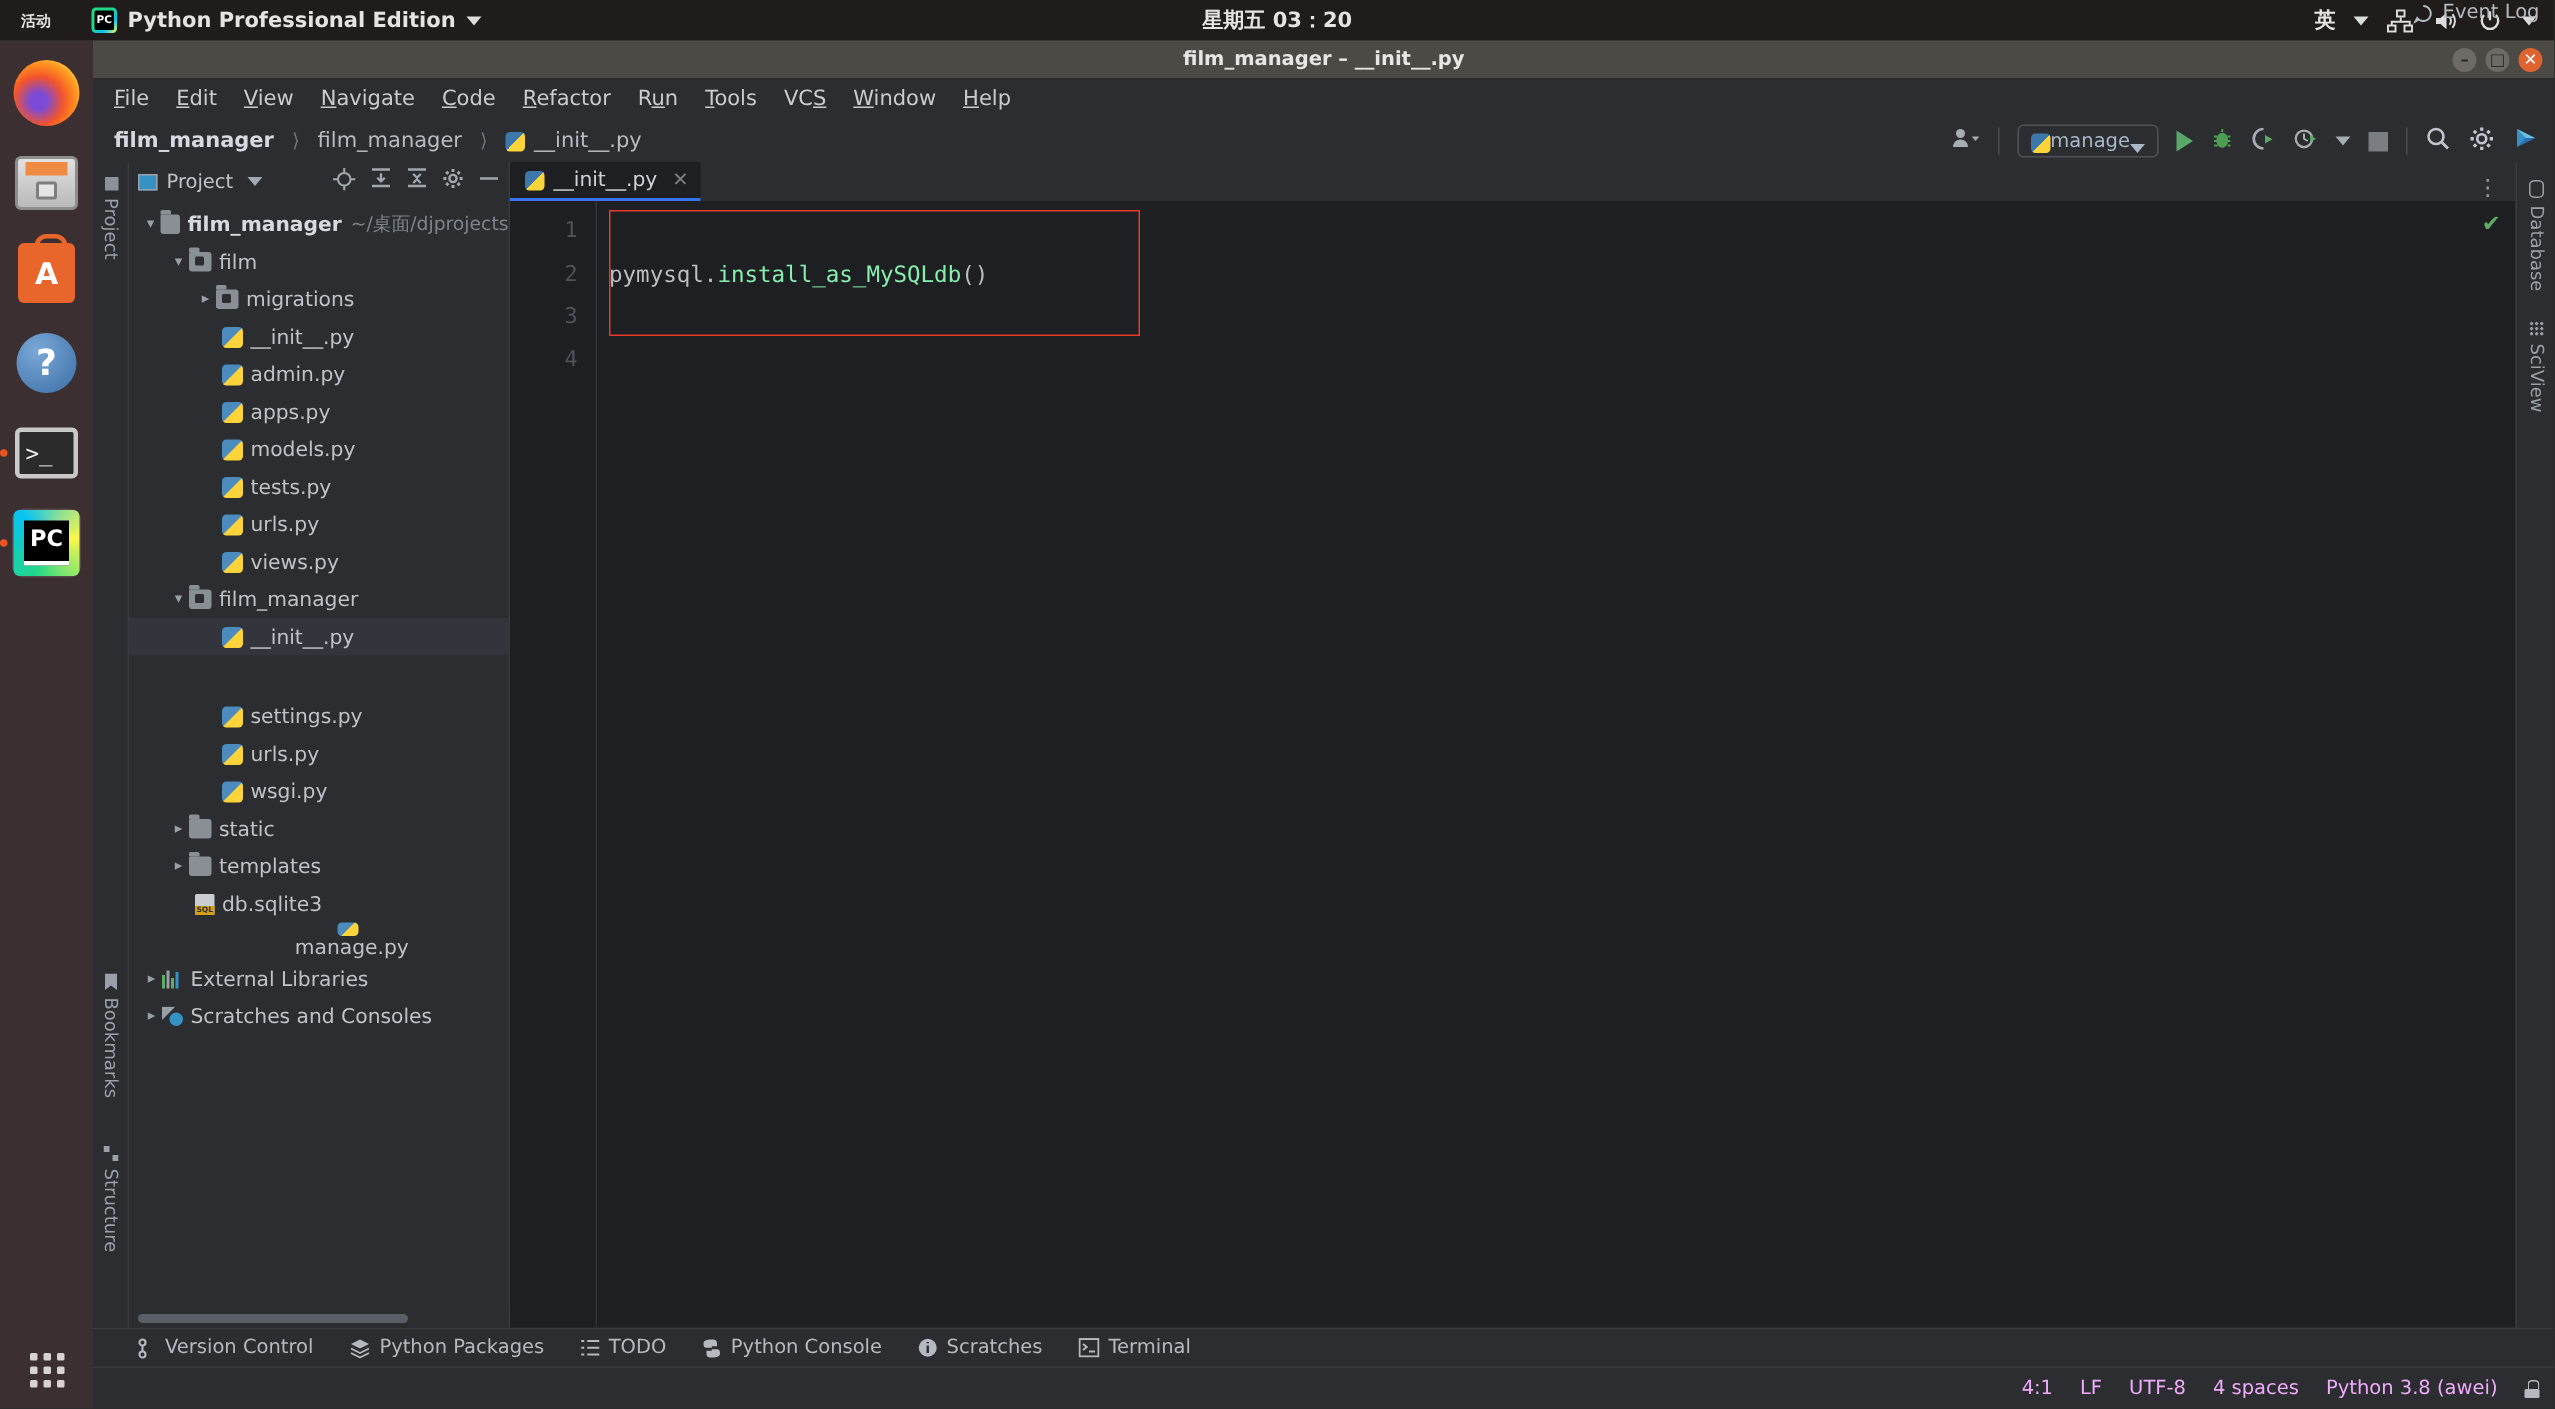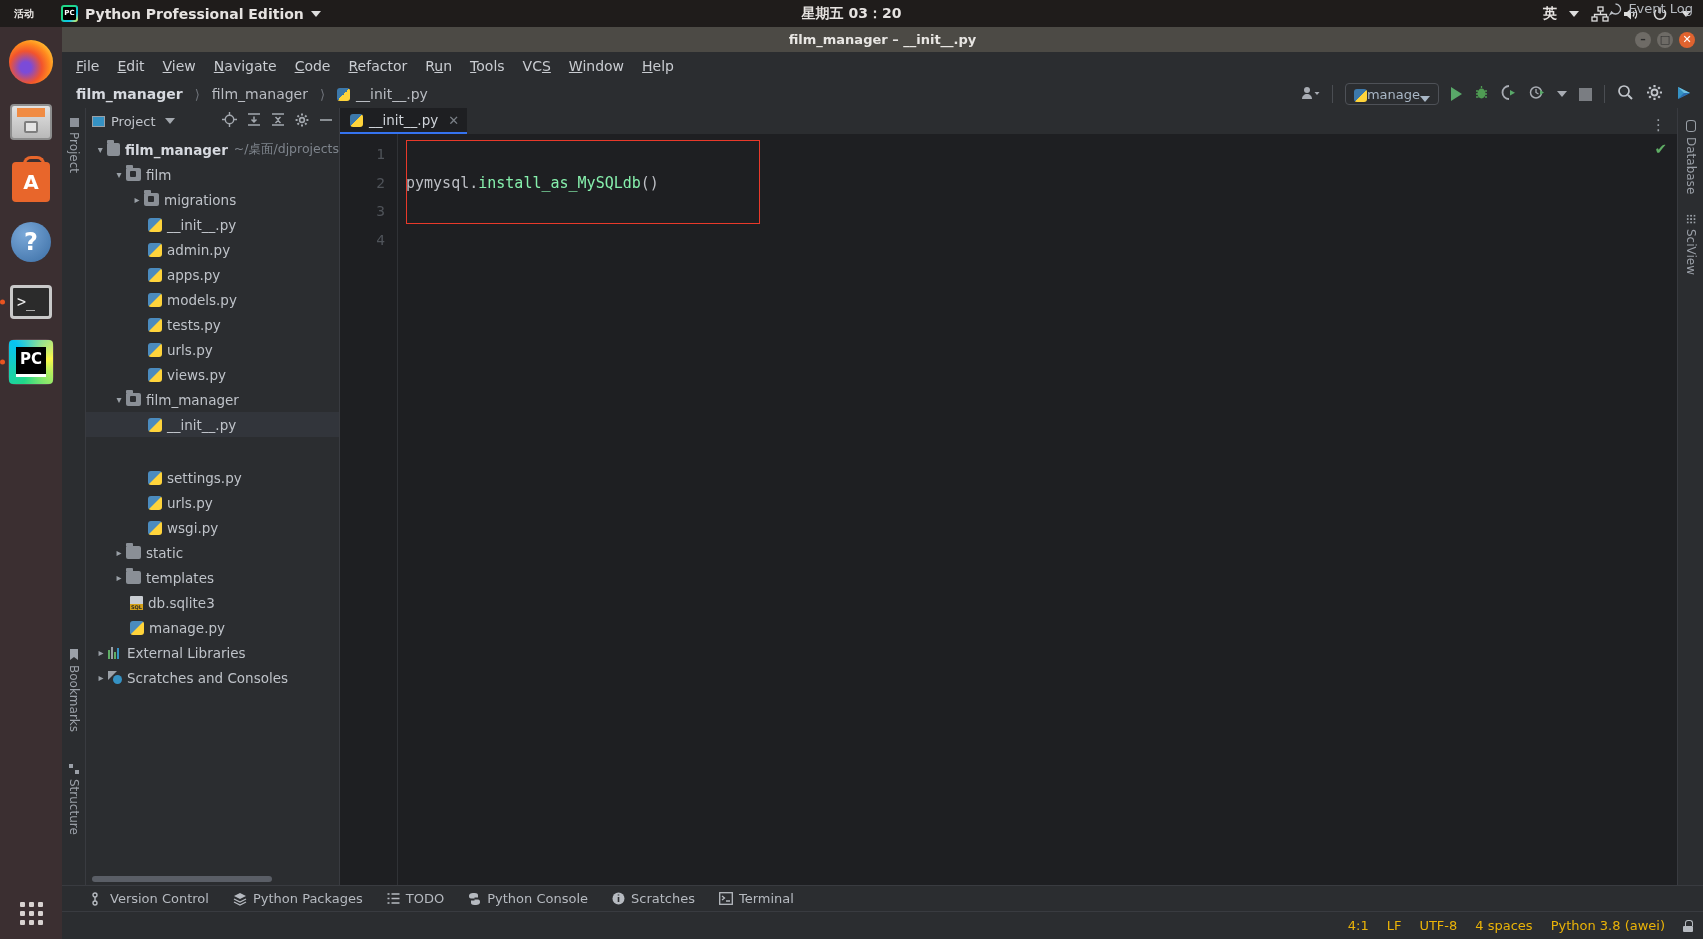--- a/index.html
+++ b/index.html
@@ -150,21 +150,21 @@
 
   .rightstrip{width:26px;background:#2b2d30;border-left:1px solid #393b40;position:relative;}
   .rtab{position:absolute;left:0;width:26px;color:#9ba0a8;font-size:12px;writing-mode:vertical-rl;text-orientation:mixed;display:flex;align-items:center;gap:5px;padding:8px 0;}
   .db-ico{width:10px;height:12px;border-radius:4px/3px;border:1.5px solid #9aa0a7;display:block;}
   .grid-ico{width:10px;height:10px;background:
      radial-gradient(#9aa0a7 1px, transparent 1px) 0 0/3.4px 3.4px;display:block;}
 
   
   .bottombar{height:26px;background:#2b2d30;display:flex;align-items:center;gap:24px;padding-left:30px;font-size:13px;color:#b6bac0;border-top:1px solid #393b40;}
   .bb{display:flex;align-items:center;gap:6px;}
-  .statusbar{height:28px;background:#2b2d30;display:flex;align-items:center;font-size:13px;color:#eab308;position:relative;border-top:1px solid #393b40;}
+  .statusbar{height:28px;background:#2b2d30;display:flex;align-items:center;font-size:13px;color:#f0abfc;position:relative;border-top:1px solid #393b40;}
   .sb-right{position:absolute;right:10px;display:flex;align-items:center;gap:18px;}
   .eventlog{position:absolute;right:10px;top:-26px;display:flex;align-items:flex-end;gap:6px;font-size:13px;color:#b6bac0;}
   .lockico{width:10px;height:12px;position:relative;display:inline-block;}
   .lockico::before{content:"";position:absolute;top:0;left:2px;width:6px;height:5px;border:1.5px solid #b6bac0;border-bottom:none;border-radius:3px 3px 0 0;}
   .lockico::after{content:"";position:absolute;bottom:0;left:0;width:10px;height:6px;background:#b6bac0;border-radius:1px;}
 </style>
 </head>
 <body>
 
 <div class="root">
@@ -475,21 +475,21 @@
           </div>
           <div class="trow" style="padding-left:26px;">
             <span class="chev">▸</span>
             <span class="ficon folder"></span>
             <span>templates</span>
           </div>
           <div class="trow" style="padding-left:44px;">
             <span class="sqlfile"></span>
             <span>db.sqlite3</span>
           </div>
-          <div class="trow" style="padding-left:44px;">
+          <div class="trow" style="padding-left:44px;flex-direction:column;">
             <span class="pyfile"></span>
             <span>manage.py</span>
           </div>
           <div class="trow" style="padding-left:8px;">
             <span class="chev">▸</span>
             <span class="libico">
               <i style="height:9px;background:#5fad65"></i>
                 <i style="height:12px;background:#9aa0a7"></i>
                 <i style="height:7px;background:#5fad65"></i>
                 <i style="height:11px;background:#3592c4"></i>

